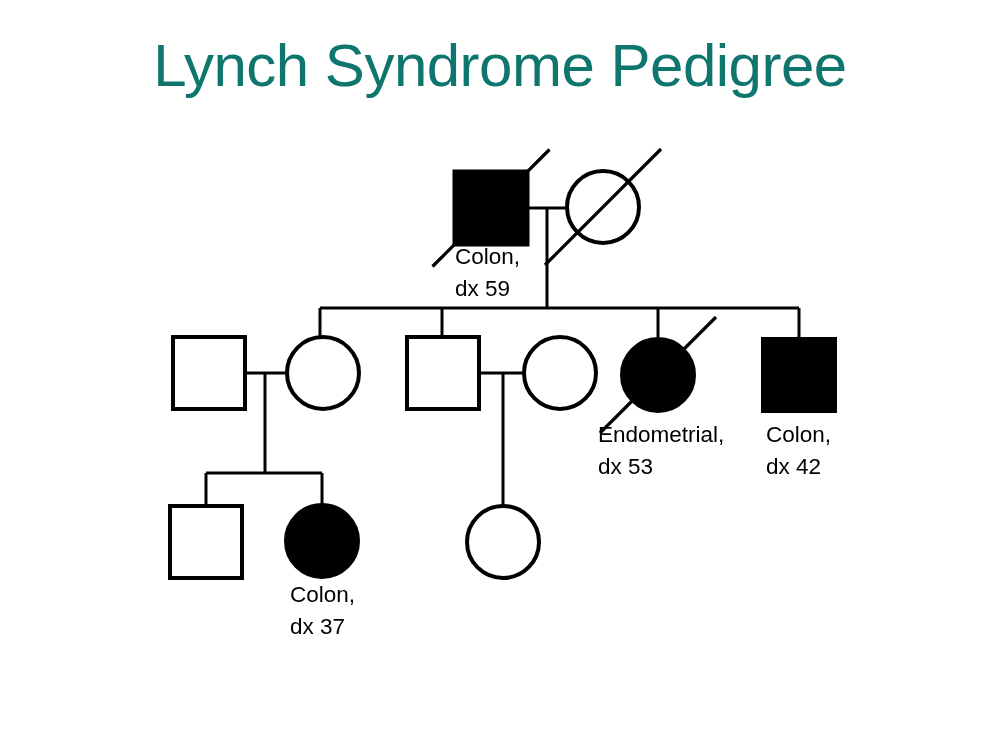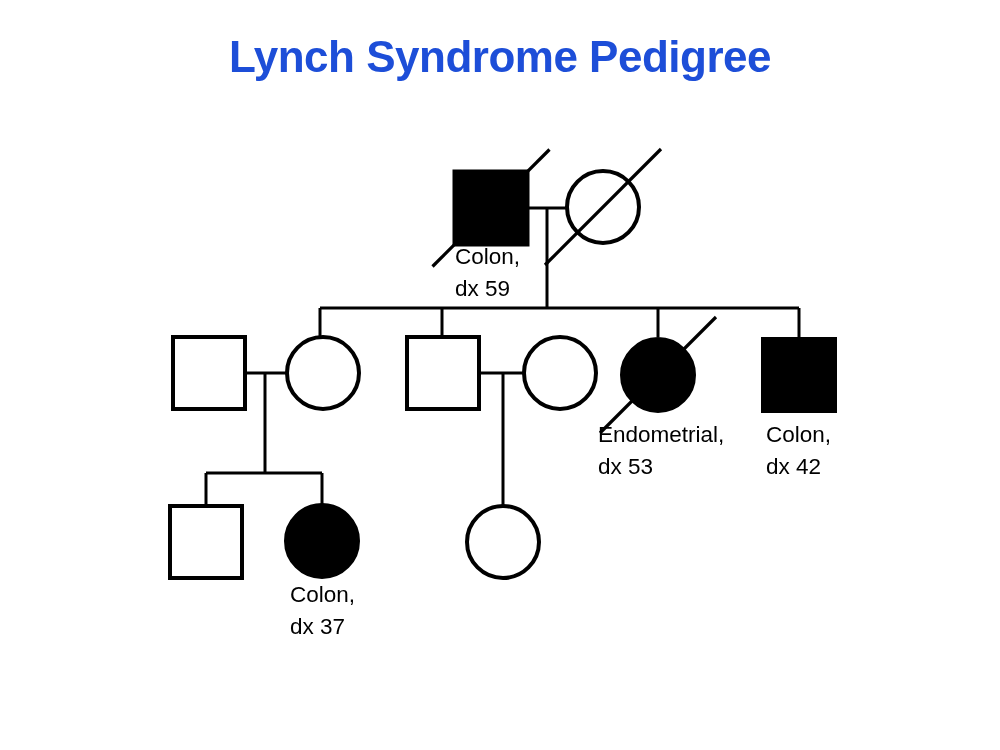--- a/index.html
+++ b/index.html
@@ -21,25 +21,25 @@
     height: 750px;
     background: #ffffff;
   }
   #pedigree-title {
     position: absolute;
     top: 34px;
     left: 0;
     width: 1000px;
     text-align: center;
     font-family: "Liberation Sans", sans-serif;
-    font-weight: bold;
-    font-size: 44px;
+    font-weight: normal;
+    font-size: 60px;
     letter-spacing: -0.5px;
     line-height: 1.05;
-    color: #1d4ed8;
+    color: #0f766e;
     white-space: nowrap;
   }
   #pedigree-canvas {
     position: absolute;
     top: 0;
     left: 0;
     width: 1000px;
     height: 750px;
     display: block;
   }

